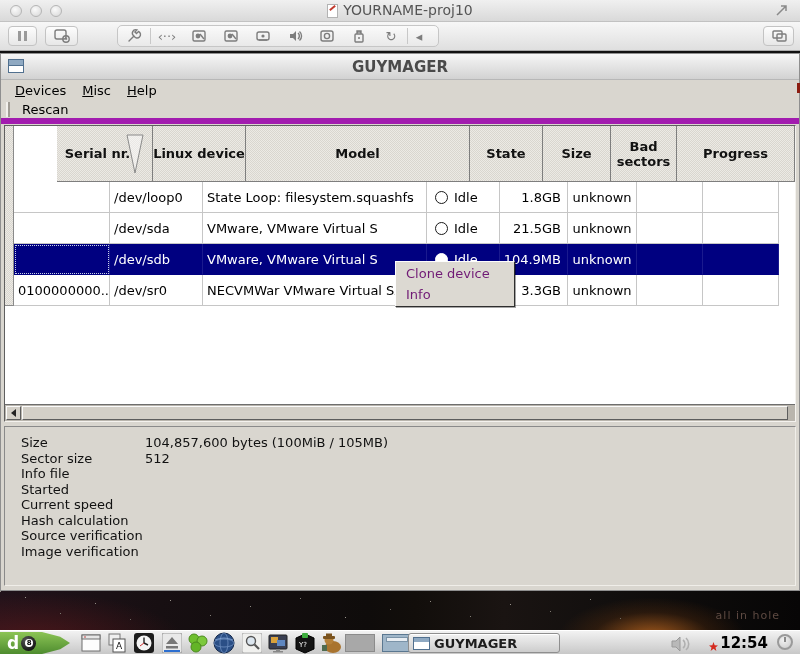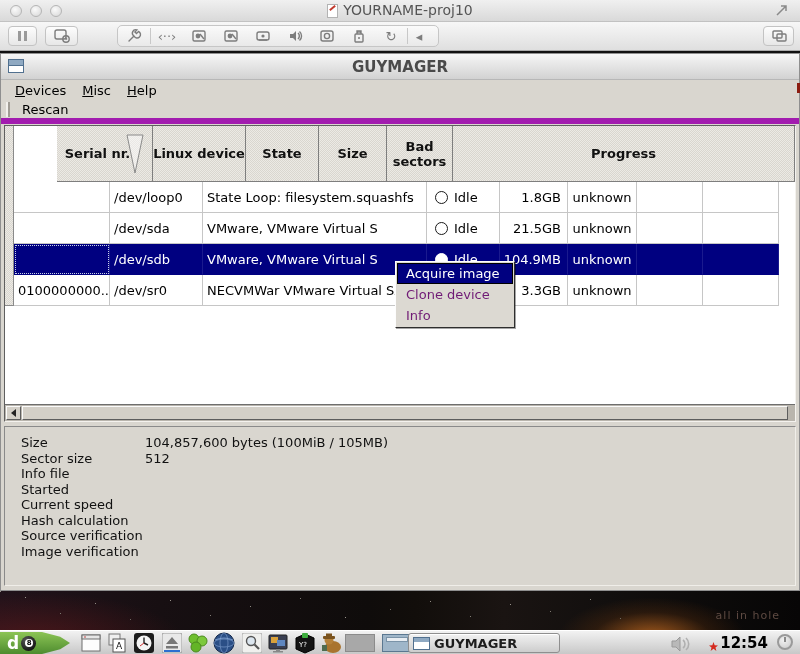--- a/index.html
+++ b/index.html
@@ -255,20 +255,23 @@
       <div class="thead">
         <div class="th c0 hatch">
           <span style="padding-right:14px">Serial nr.</span>
           <svg class="sortglyph" width="18" height="40" viewBox="0 0 18 40">
             <polygon points="1,1 17,1 9,39" fill="rgba(255,255,255,0.45)" stroke="#8a8a8a" stroke-width="1"></polygon>
           </svg>
         </div>
         <div class="th c1 hatch">
             <span>Linux device</span>
           </div>
+        <div class="th c2 hatch">
+            <span>Model</span>
+          </div>
         <div class="th c3 hatch">
             <span>State</span>
           </div>
         <div class="th c4 hatch">
             <span>Size</span>
           </div>
         <div class="th c6 hatch">
             <span>Bad sectors</span>
           </div>
         <div class="th c7 hatch">
@@ -424,21 +427,20 @@
           <span></span>
         </div>
       <div class="irow">
           <span class="ilabel">Image verification</span>
           <span></span>
         </div>
     </div>
   </div>
 
   <div class="ctx">
-    <div class="ctx-item hl">Acquire image</div>
     <div class="ctx-item">Clone device</div>
     <div class="ctx-item">Info</div>
   </div>
 
   <div class="edge-red"></div>
 
   <div class="desktop">
     <span class="stars"></span>
     <span class="wp-text">all in hole</span>
   </div>

